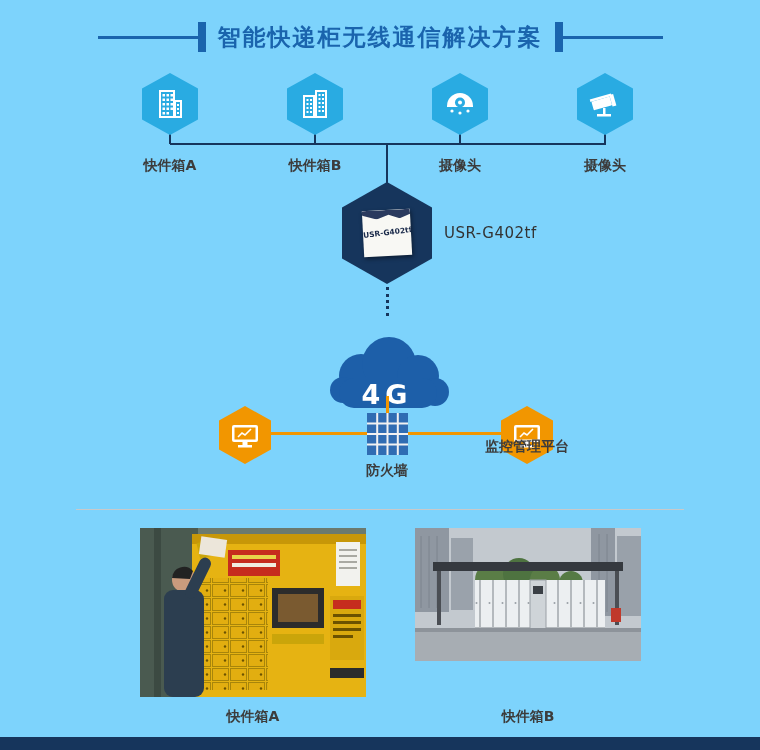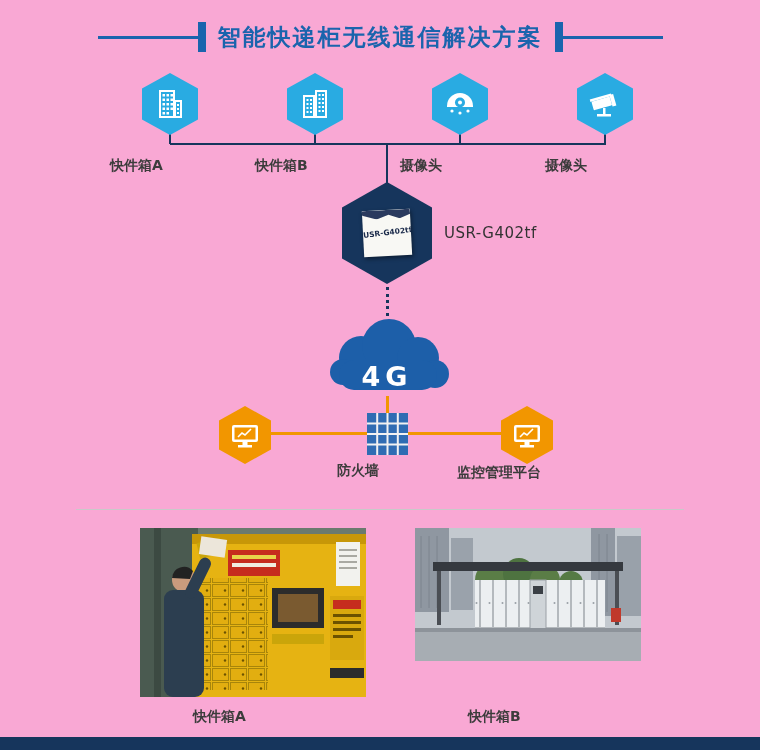--- a/index.html
+++ b/index.html
@@ -1,35 +1,35 @@
 <!DOCTYPE html>
 <html><head>
 <meta charset="utf-8">
 <style>
   html,body { margin:0; padding:0; background:#f1f1f2; font-family:"DejaVu Sans","Liberation Sans",sans-serif; }
-  .page { position:relative; width:760px; height:750px; margin:0 auto; background:#f9a8d4; overflow:hidden; }
+  .page { position:relative; width:760px; height:750px; margin:0 auto; background:#7dd3fc; overflow:hidden; }
 
   
   .header { position:absolute; top:20px; left:0; width:760px; height:34px; display:flex; align-items:center; justify-content:center; }
   .hline { width:100px; height:3px; background:#1a64ad; }
   .vbar  { width:8px; height:30px; background:#1a64ad; }
   .title { font-size:23px; font-weight:bold; color:#1a64ad; letter-spacing:2px; margin:0 12px; white-space:nowrap; }
 
   
   .hex { position:absolute; clip-path:polygon(50% 0,100% 25%,100% 75%,50% 100%,0 75%,0 25%); display:flex; align-items:center; justify-content:center; }
   .hex-cyan   { background:#29abe2; width:56px; height:62px; }
   .hex-navy   { background:#16355c; width:90px; height:102px; }
   .hex-orange { background:#f29600; width:52px; height:58px; }
 
   
   .line   { position:absolute; background:#16355c; }
   .line-orange { position:absolute; background:#f29600; }
   .dotted-line { position:absolute; width:0; border-left:3px dotted #16355c; }
 
-  .node-label { position:absolute; text-align:left; font-size:14px; font-weight:bold; color:#3c3c3c; white-space:nowrap; }
+  .node-label { position:absolute; text-align:center; font-size:14px; font-weight:bold; color:#3c3c3c; white-space:nowrap; }
 
   
   .chip { width:48px; height:46px; background:#f8f8f4; transform:rotate(-3deg); box-shadow:1px 2px 4px rgba(0,0,0,.45); overflow:hidden; }
   .chip-top { height:9px; background:#2a3a5e; clip-path:polygon(0 0,100% 0,100% 55%,78% 100%,55% 55%,30% 100%,0 50%); }
   .chip-label { font-size:7.5px; font-weight:bold; color:#1a2a4a; text-align:center; margin-top:9px; transform:rotate(-4deg); white-space:nowrap; }
 
   .gateway-label { position:absolute; left:444px; top:224px; font-size:15px; color:#333; letter-spacing:0.5px; }
 
   .divider { position:absolute; left:76px; top:509px; width:608px; height:1px; background:#c9c9c9; }
   .bottom-bar { position:absolute; left:0; top:737px; width:760px; height:13px; background:#16355c; }
@@ -153,21 +153,21 @@
   <div class="hex hex-navy" style="left:342px;top:182px;">
     <div class="chip">
       <div class="chip-top"></div>
       <div class="chip-label">USR-G402tf</div>
     </div>
   </div>
   <div class="gateway-label">USR-G402tf</div>
 
   <div class="dotted-line" style="left:386px;top:287px;height:29px;"></div>
 
-  <div class="photo" style="left:323px;top:314px;">
+  <div class="photo" style="left:323px;top:332px;">
     <svg width="130" height="84" viewBox="0 0 130 84">
       <g fill="#1d5fa9">
         <circle cx="38" cy="44" r="22"></circle>
         <circle cx="66" cy="32" r="27"></circle>
         <circle cx="95" cy="44" r="21"></circle>
         <circle cx="112" cy="60" r="14"></circle>
         <circle cx="20" cy="58" r="13"></circle>
         <rect x="16" y="46" width="98" height="30" rx="15"></rect>
       </g>
       <text x="64" y="72" text-anchor="middle" font-size="27" font-weight="bold" fill="#ffffff" letter-spacing="5" font-family="DejaVu Sans, sans-serif">4G</text>
@@ -210,21 +210,21 @@
         <rect x="3" y="4" width="26" height="17" rx="2" fill="#fff"></rect>
         <rect x="5.5" y="6.5" width="21" height="12" fill="#f29600"></rect>
         <path d="M9 16 l4 -4 l3 2 l6 -6" stroke="#fff" stroke-width="1.6" fill="none"></path>
         <rect x="13.5" y="21" width="5" height="3" fill="#fff"></rect>
         <rect x="9" y="24" width="14" height="2.5" fill="#fff"></rect>
       </svg>
     </span>
   </div>
 
   <div class="node-label" style="left:337px;top:462px;width:100px;">防火墙</div>
-  <div class="node-label" style="left:457px;top:464px;width:140px;">监控管理平台</div>
+  <div class="node-label" style="left:457px;top:438px;width:140px;">监控管理平台</div>
 
   <div class="divider"></div>
 
   <div class="photo" style="left:140px;top:528px;">
     <svg width="226" height="169" viewBox="0 0 226 169">
       <defs>
         <pattern id="lockersA" width="18" height="14" patternUnits="userSpaceOnUse">
           <rect x="0.5" y="0.5" width="16" height="12" fill="#e2ae10" stroke="#a8850a"></rect>
           <circle cx="13" cy="6.5" r="1.2" fill="#6b5200"></circle>
         </pattern>

